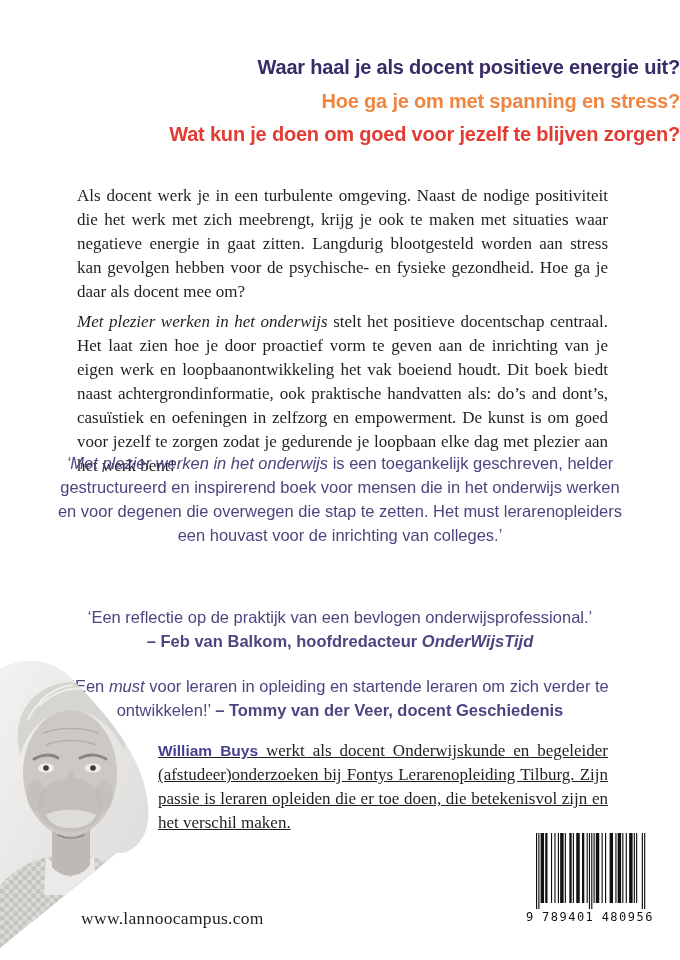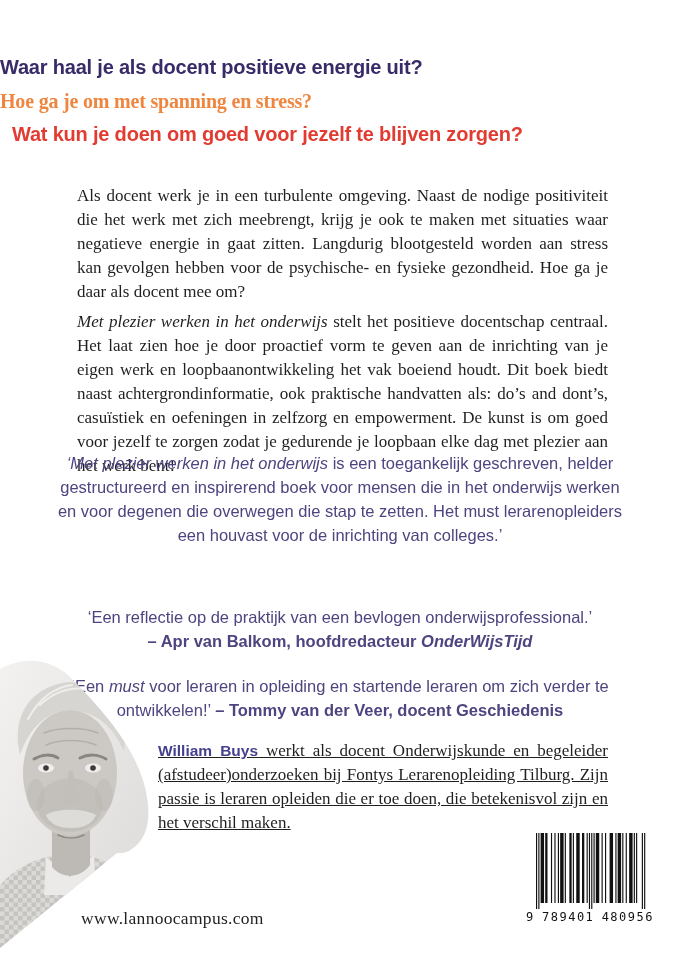--- a/index.html
+++ b/index.html
@@ -8,27 +8,27 @@
     width:680px;height:960px;
     margin:0 auto;
     background:#ffffff;
     overflow:hidden;
     font-family:"Liberation Serif", serif;
     color:var(--body, #1f1f1f);
   }
   
   .headlines{
     position:absolute; top:51px; left:0; width:680px;
-    text-align:left;
+    text-align:right;
     font-family:"Liberation Sans", sans-serif;
     font-weight:700; font-size:20px; line-height:33.5px;
     letter-spacing:-0.2px;
   }
   .hl1{color:var(--headline1,#392a68);}
-  .hl2{color:var(--headline2,#ef8640);font-family:Liberation Serif, serif;}
+  .hl2{color:var(--headline2,#ef8640);}
   .hl3{color:var(--headline3,#e23b31);padding-left:12px;}
   
   .bodytext{
     position:absolute; left:77px; width:531px;
     font-size:17px; line-height:24px;
     text-align:justify;
   }
   .p1{top:184px;}
   .p2{top:310px;}
   
@@ -84,21 +84,21 @@
   </div>
 
   <div class="bodytext p1"><span>Als docent werk je in een turbulente omgeving. Naast de nodige positiviteit die het werk met zich meebrengt, krijg je ook te maken met situaties waar negatieve energie in gaat zitten. Langdurig blootgesteld worden aan stress kan gevolgen hebben voor de psychische- en fysieke gezondheid. Hoe ga je daar als docent mee om?</span></div>
   <div class="bodytext p2"><span class="i">Met plezier werken in het onderwijs</span><span> stelt het positieve docentschap centraal. Het laat zien hoe je door proactief vorm te geven aan de inrichting van je eigen werk en loopbaanontwikkeling het vak boeiend houdt. Dit boek biedt naast achtergrondinformatie, ook praktische handvatten als: do’s and dont’s, casuïstiek en oefeningen in zelfzorg en empowerment. De kunst is om goed voor jezelf te zorgen zodat je gedurende je loopbaan elke dag met plezier aan het werk bent!</span></div>
 
   <div class="quote q1">
     <div><span class="i">‘Met plezier werken in het onderwijs</span><span> is een toegankelijk geschreven, helder gestructureerd en inspirerend boek voor mensen die in het onderwijs werken en voor degenen die overwegen die stap te zetten. Het must lerarenopleiders een houvast voor de inrichting van colleges.’</span></div>
   </div>
   <div class="quote q2">
     <div><span>‘Een reflectie op de praktijk van een bevlogen onderwijsprofessional.’</span></div>
-    <div><span class="b">– Apr van Balkom, hoofdredacteur </span><span class="b i">OnderWijsTijd</span></div>
+    <div><span class="b">– Feb van Balkom, hoofdredacteur </span><span class="b i">OnderWijsTijd</span></div>
   </div>
   <div class="quote q3">
     <div><span>‘Een </span><span class="i">must</span><span> voor leraren in opleiding en startende leraren om zich verder te ontwikkelen!’ </span><span class="b">– Tommy van der Veer, docent Geschiedenis</span></div>
   </div>
 
   <svg class="photo" viewBox="0 0 150 305" aria-hidden="true">
     <defs>
       <clipPath id="dropClip">
         <path d="M0,14 C26,0 54,4 74,26 C104,57 140,97 147,142 C151,168 146,184 132,194 C127,197.5 122,198.5 117,198 L0,293 Z"></path>
       </clipPath>

